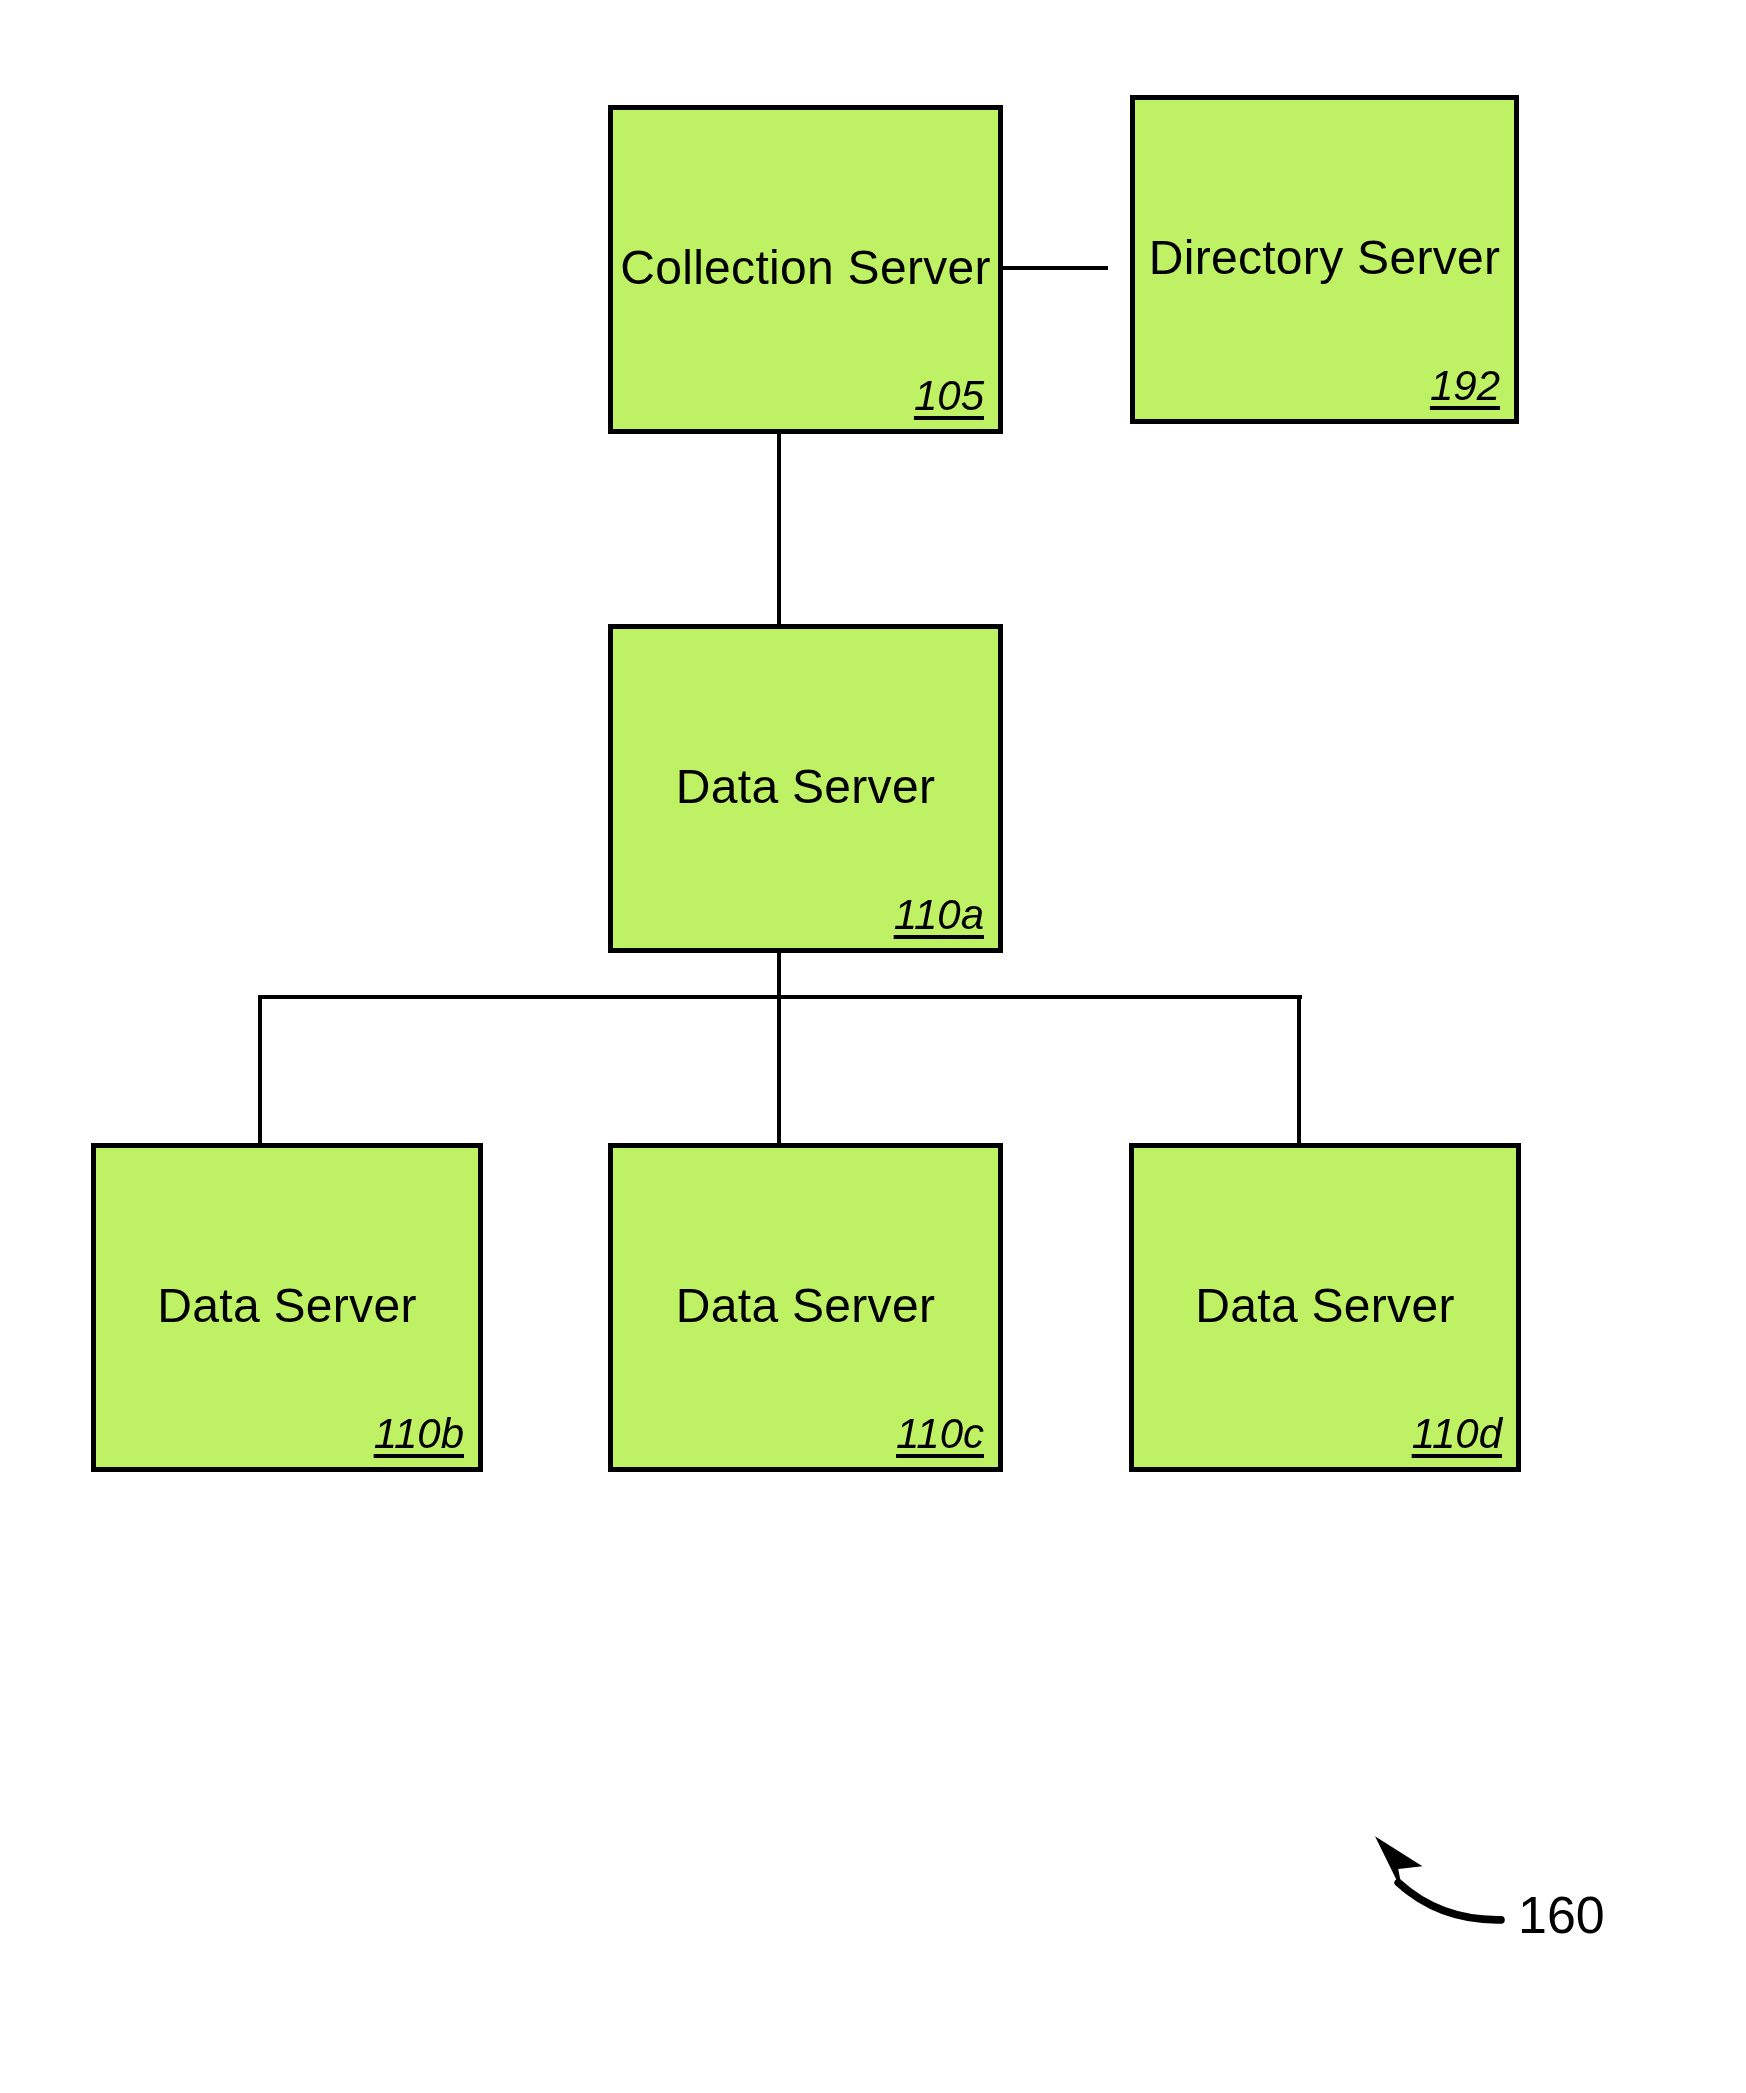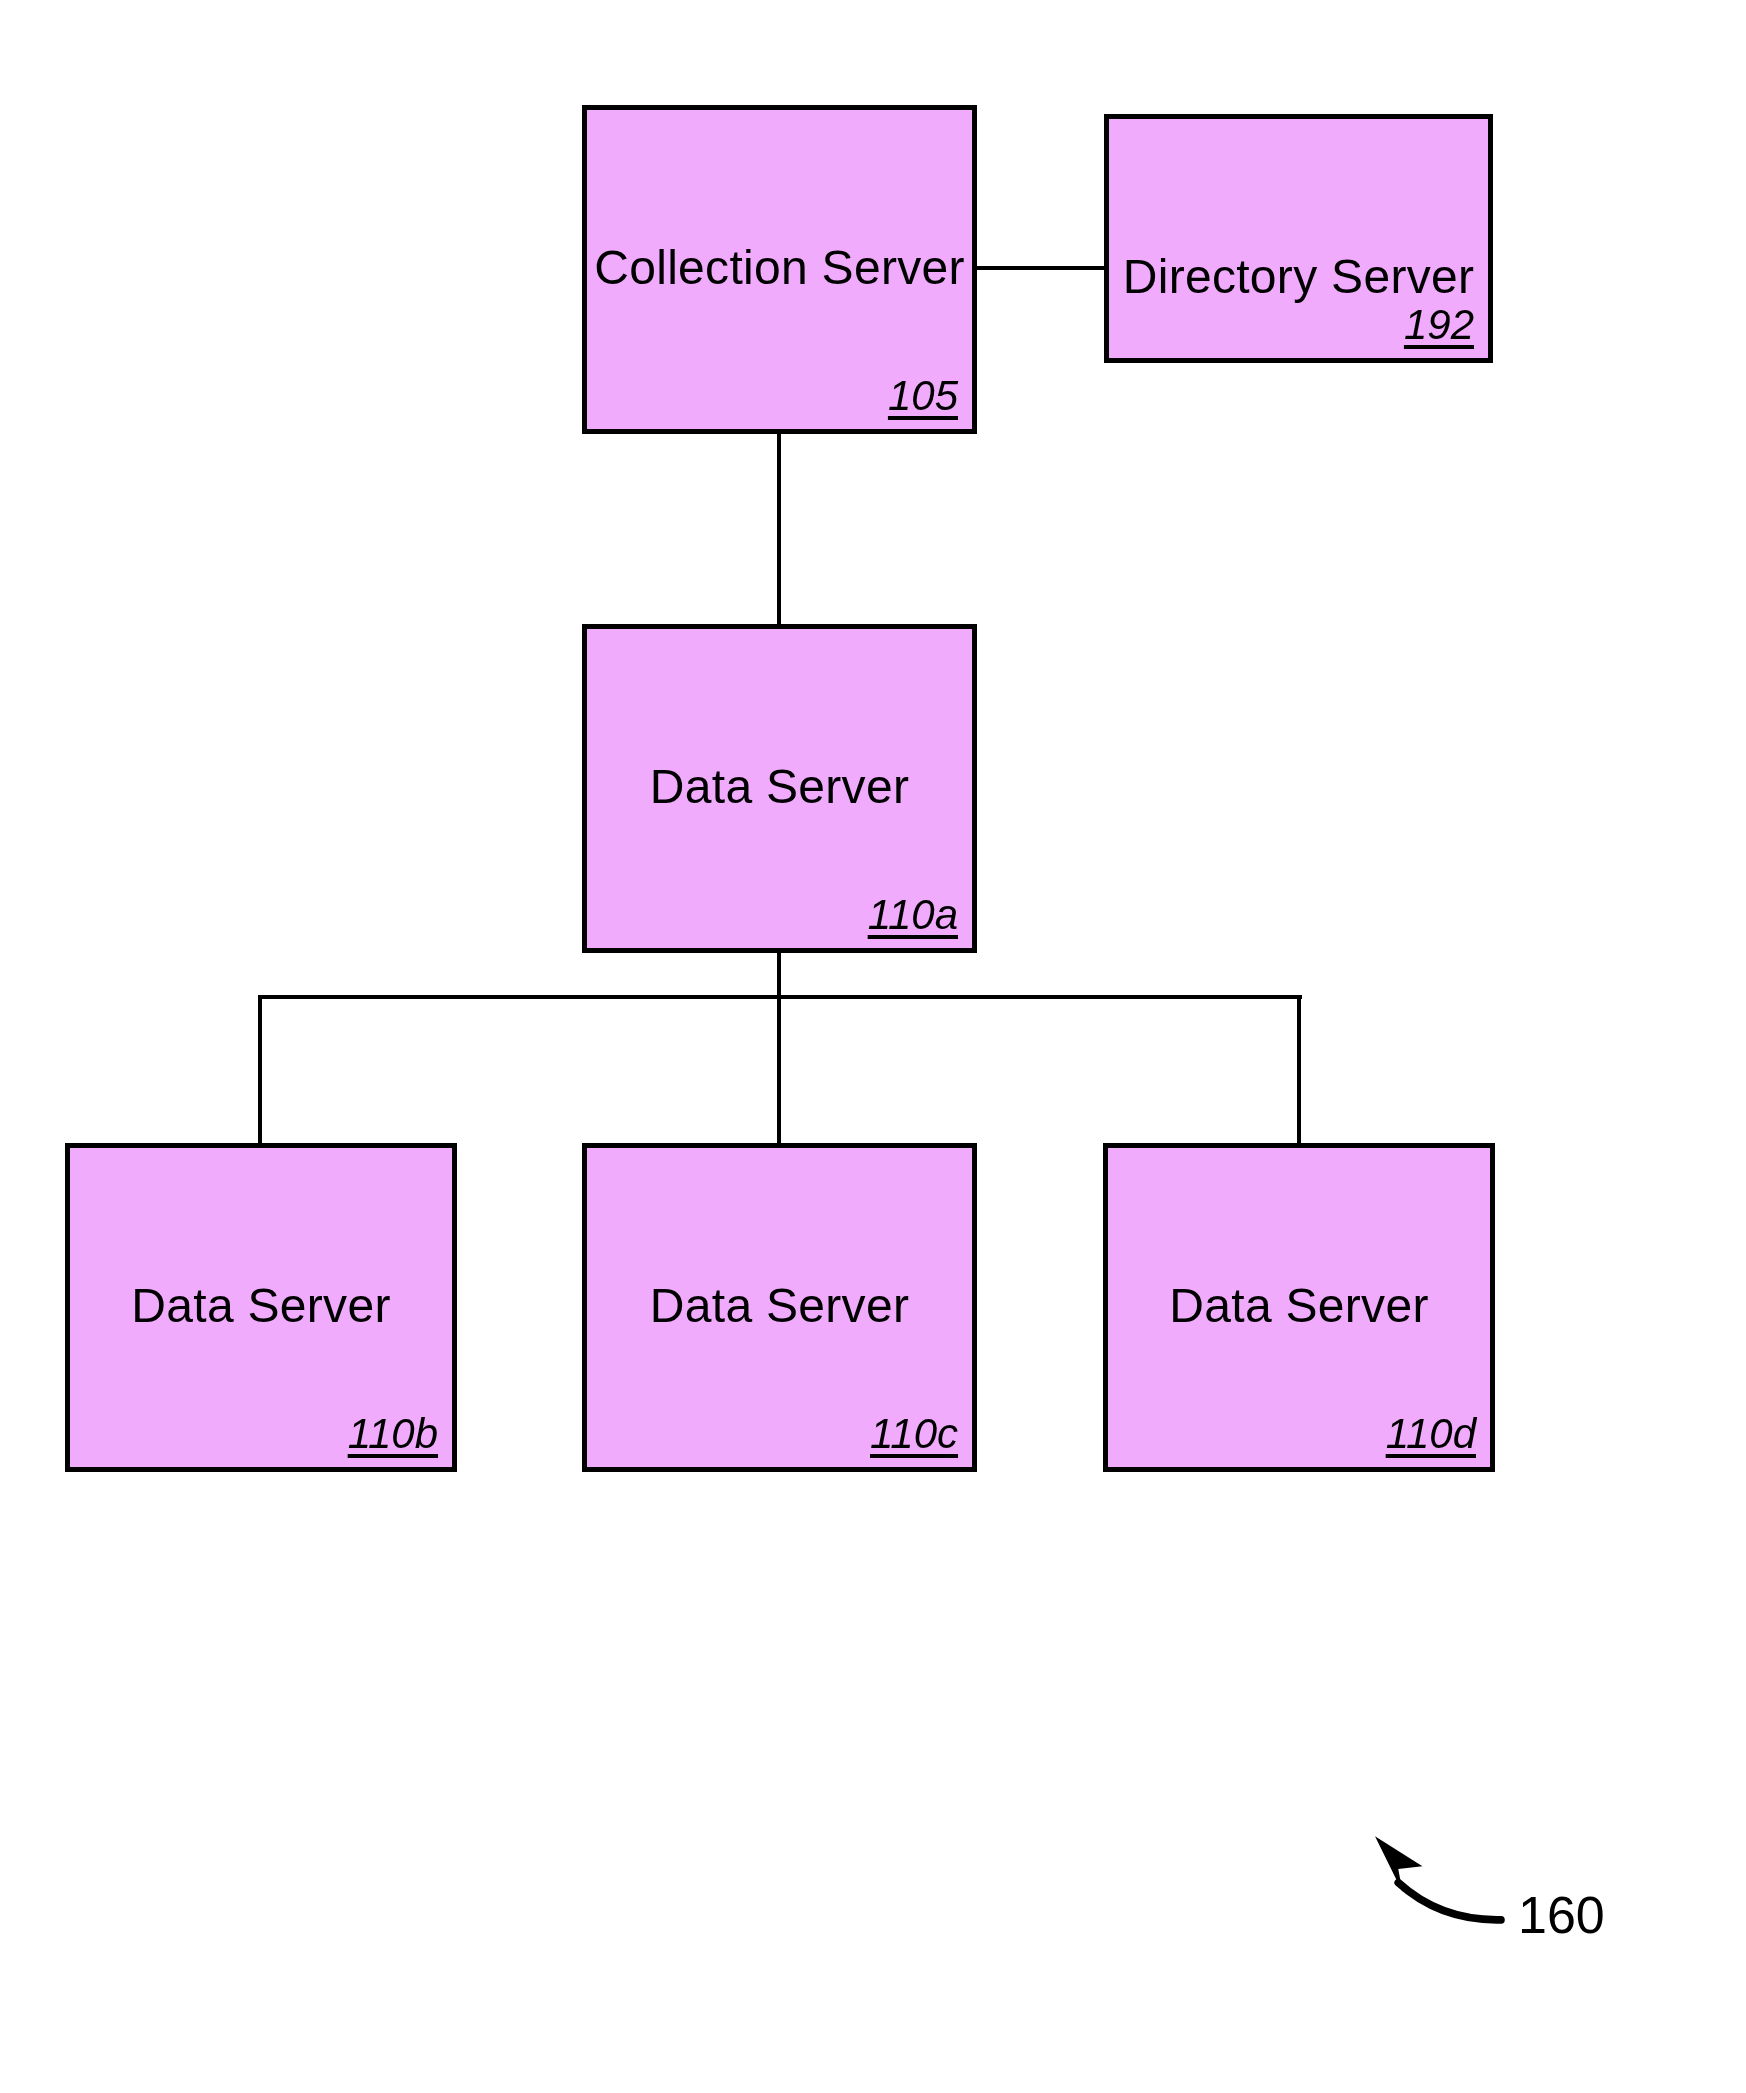--- a/index.html
+++ b/index.html
@@ -20,21 +20,22 @@
     position: absolute;
     left: 0;
     top: 0;
     width: 1747px;
     height: 2093px;
   }
   .node-box {
     position: absolute;
     box-sizing: border-box;
     border: 5.2px solid #000000;
-    background: #f0abfc;
+    background: #bef264;
+    margin-left: 26px;
   }
   .node-label {
     position: absolute;
     left: 0;
     right: 0;
     text-align: center;
     font-size: 48px;
     line-height: 1;
     letter-spacing: 0.3px;
     color: #000000;
@@ -105,21 +106,21 @@
 
   <div class="connector conn-v" style="left:777px; top:995px; width:4.3px; height:151px;"></div>
 
   <div class="connector conn-v" style="left:1297px; top:995px; width:4.3px; height:151px;"></div>
 
   <div class="node-box" style="left:582px; top:105px; width:395px; height:329px;">
     <div class="node-label" style="top:134px;">Collection Server</div>
     <div class="node-ref">105</div>
   </div>
 
-  <div class="node-box" style="left:1104px; top:114px; width:389px; height:249px;">
+  <div class="node-box" style="left:1104px; top:95px; width:389px; height:329px;">
     <div class="node-label" style="top:134px;">Directory Server</div>
     <div class="node-ref">192</div>
   </div>
 
   <div class="node-box" style="left:582px; top:624px; width:395px; height:329px;">
     <div class="node-label" style="top:134px;">Data Server</div>
     <div class="node-ref">110a</div>
   </div>
 
   <div class="node-box" style="left:65px; top:1143px; width:392px; height:329px;">

